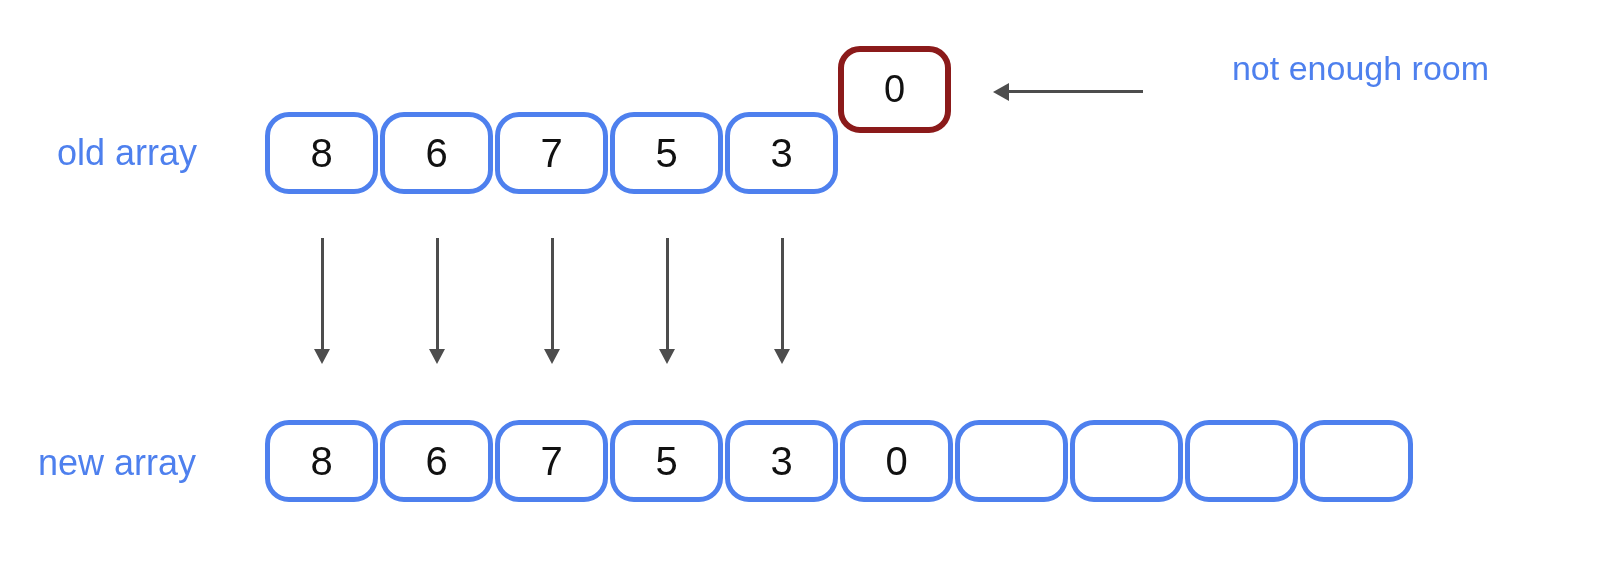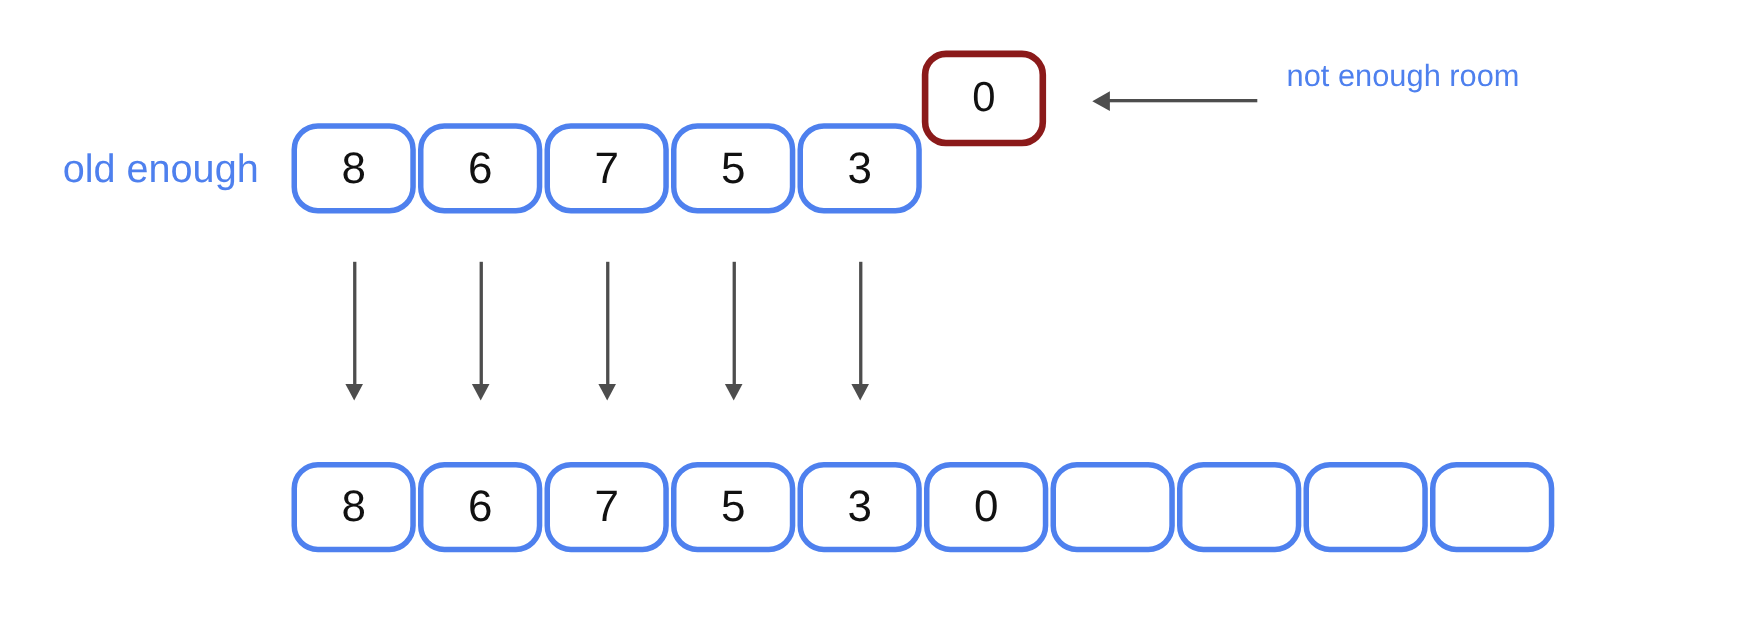--- a/index.html
+++ b/index.html
@@ -108,35 +108,35 @@
     left: 0;
     top: 1px;
     width: 0;
     height: 0;
     border-top: 9px solid transparent;
     border-bottom: 9px solid transparent;
     border-right: 16px solid var(--arrow-gray);
   }
   .annotation {
     position: absolute;
-    left: 1103px;
+    left: 1188px;
     top: 46px;
     width: 345px;
     text-align: center;
-    font-size: 28px;
+    font-size: 34px;
     line-height: 45px;
     color: var(--blue);
   }
 </style>
 </head>
 <body>
 
 <div class="canvas">
 
-  <div class="row-label old-label">old enough</div>
+  <div class="row-label old-label">old array</div>
 
   <div class="array-row old-array">
     <div class="cell">8</div>
     <div class="cell">6</div>
     <div class="cell">7</div>
     <div class="cell">5</div>
     <div class="cell">3</div>
   </div>
 
   <div class="overflow-cell">0</div>
@@ -164,20 +164,21 @@
   </div>
   <div class="down-arrow" style="left:658px">
     <div class="shaft"></div>
     <div class="head"></div>
   </div>
   <div class="down-arrow" style="left:773px">
     <div class="shaft"></div>
     <div class="head"></div>
   </div>
 
+  <div class="row-label new-label">new array</div>
 
   <div class="array-row new-array">
     <div class="cell">8</div>
     <div class="cell">6</div>
     <div class="cell">7</div>
     <div class="cell">5</div>
     <div class="cell">3</div>
     <div class="cell">0</div>
     <div class="cell"></div>
     <div class="cell"></div>

